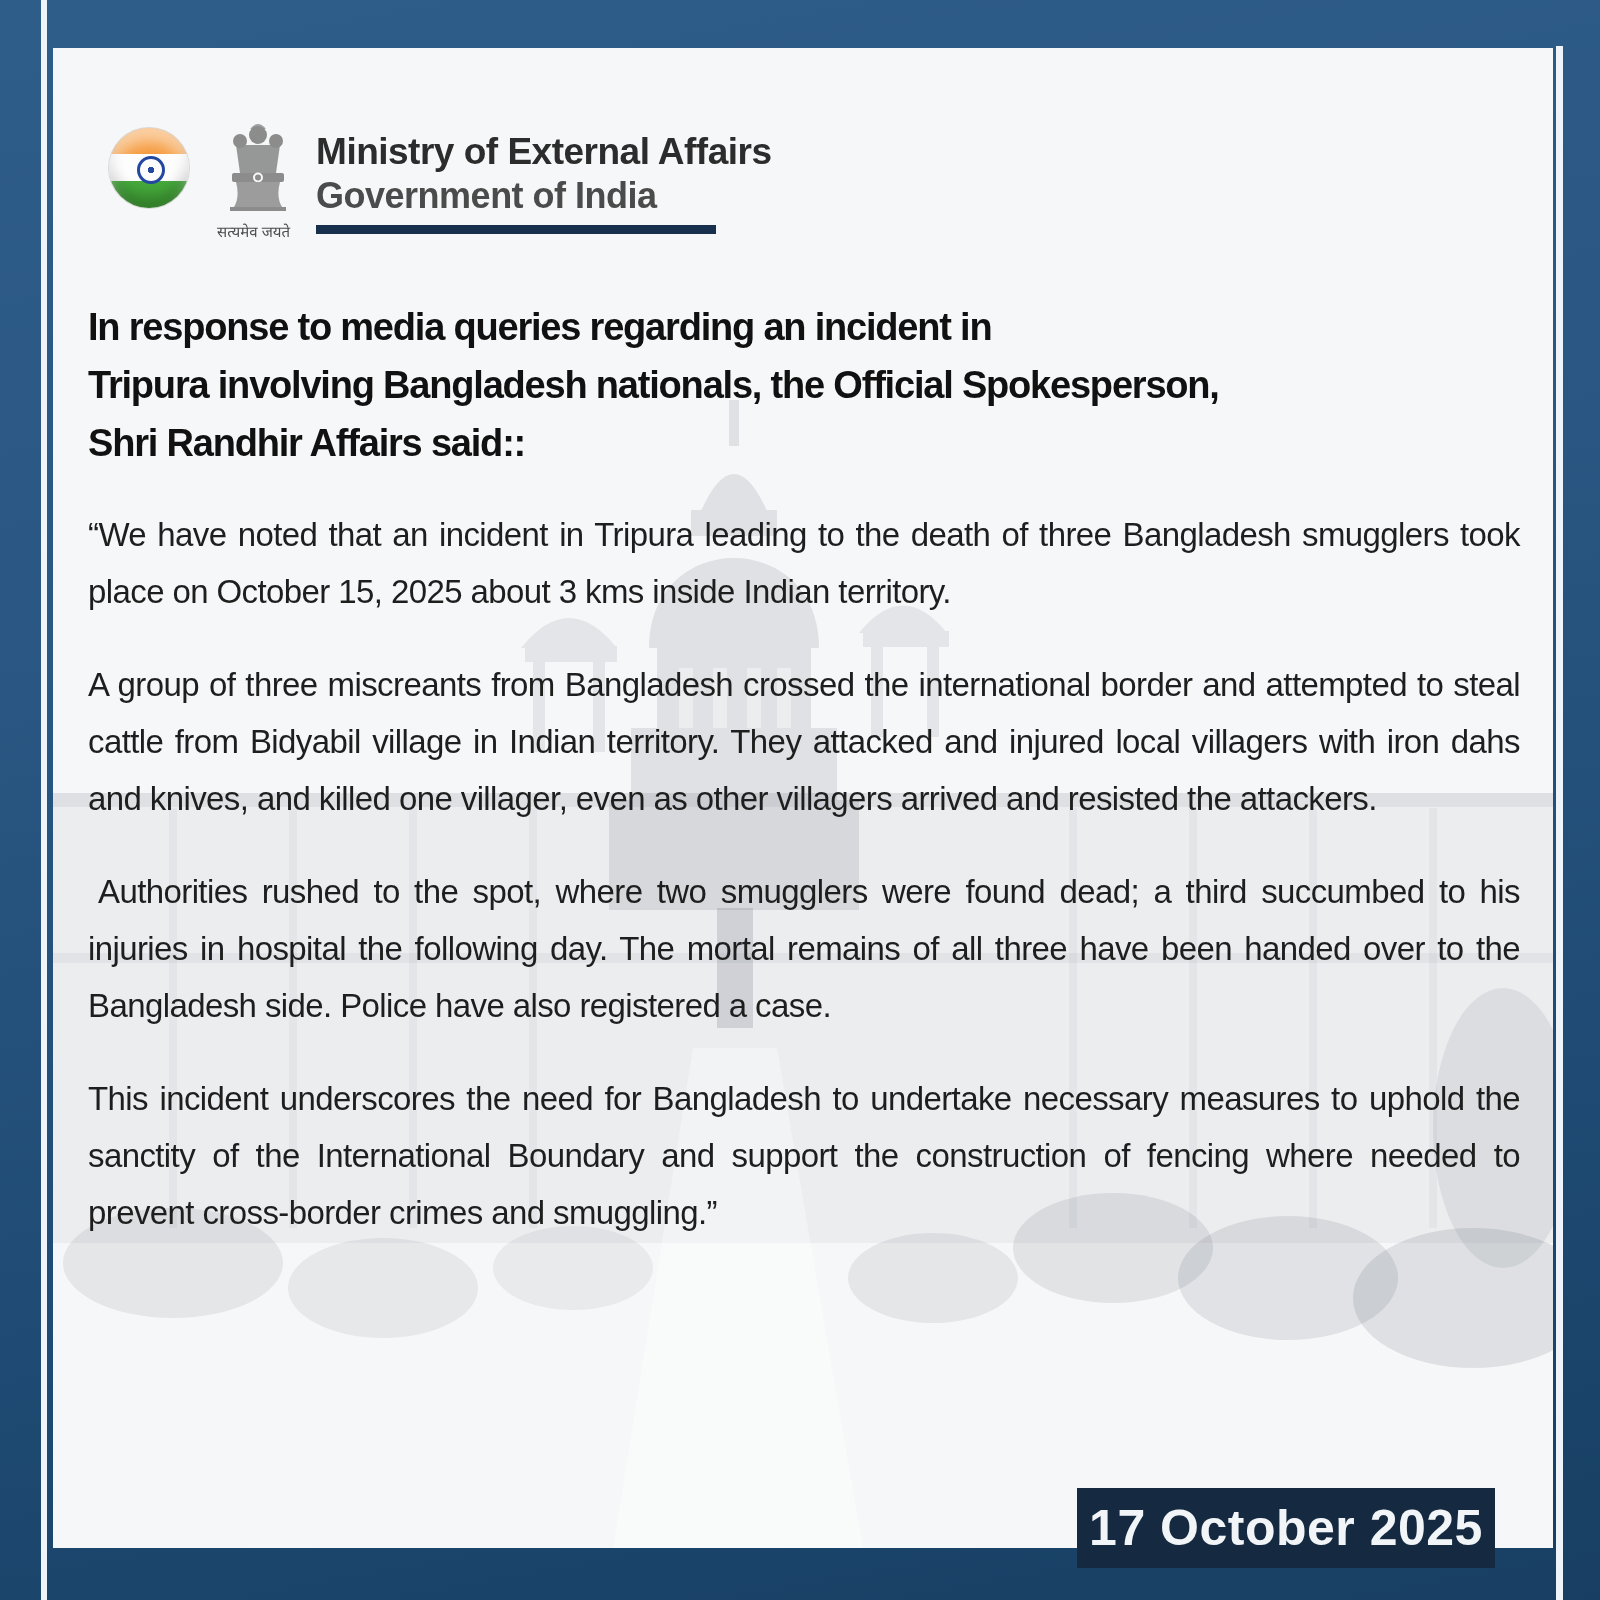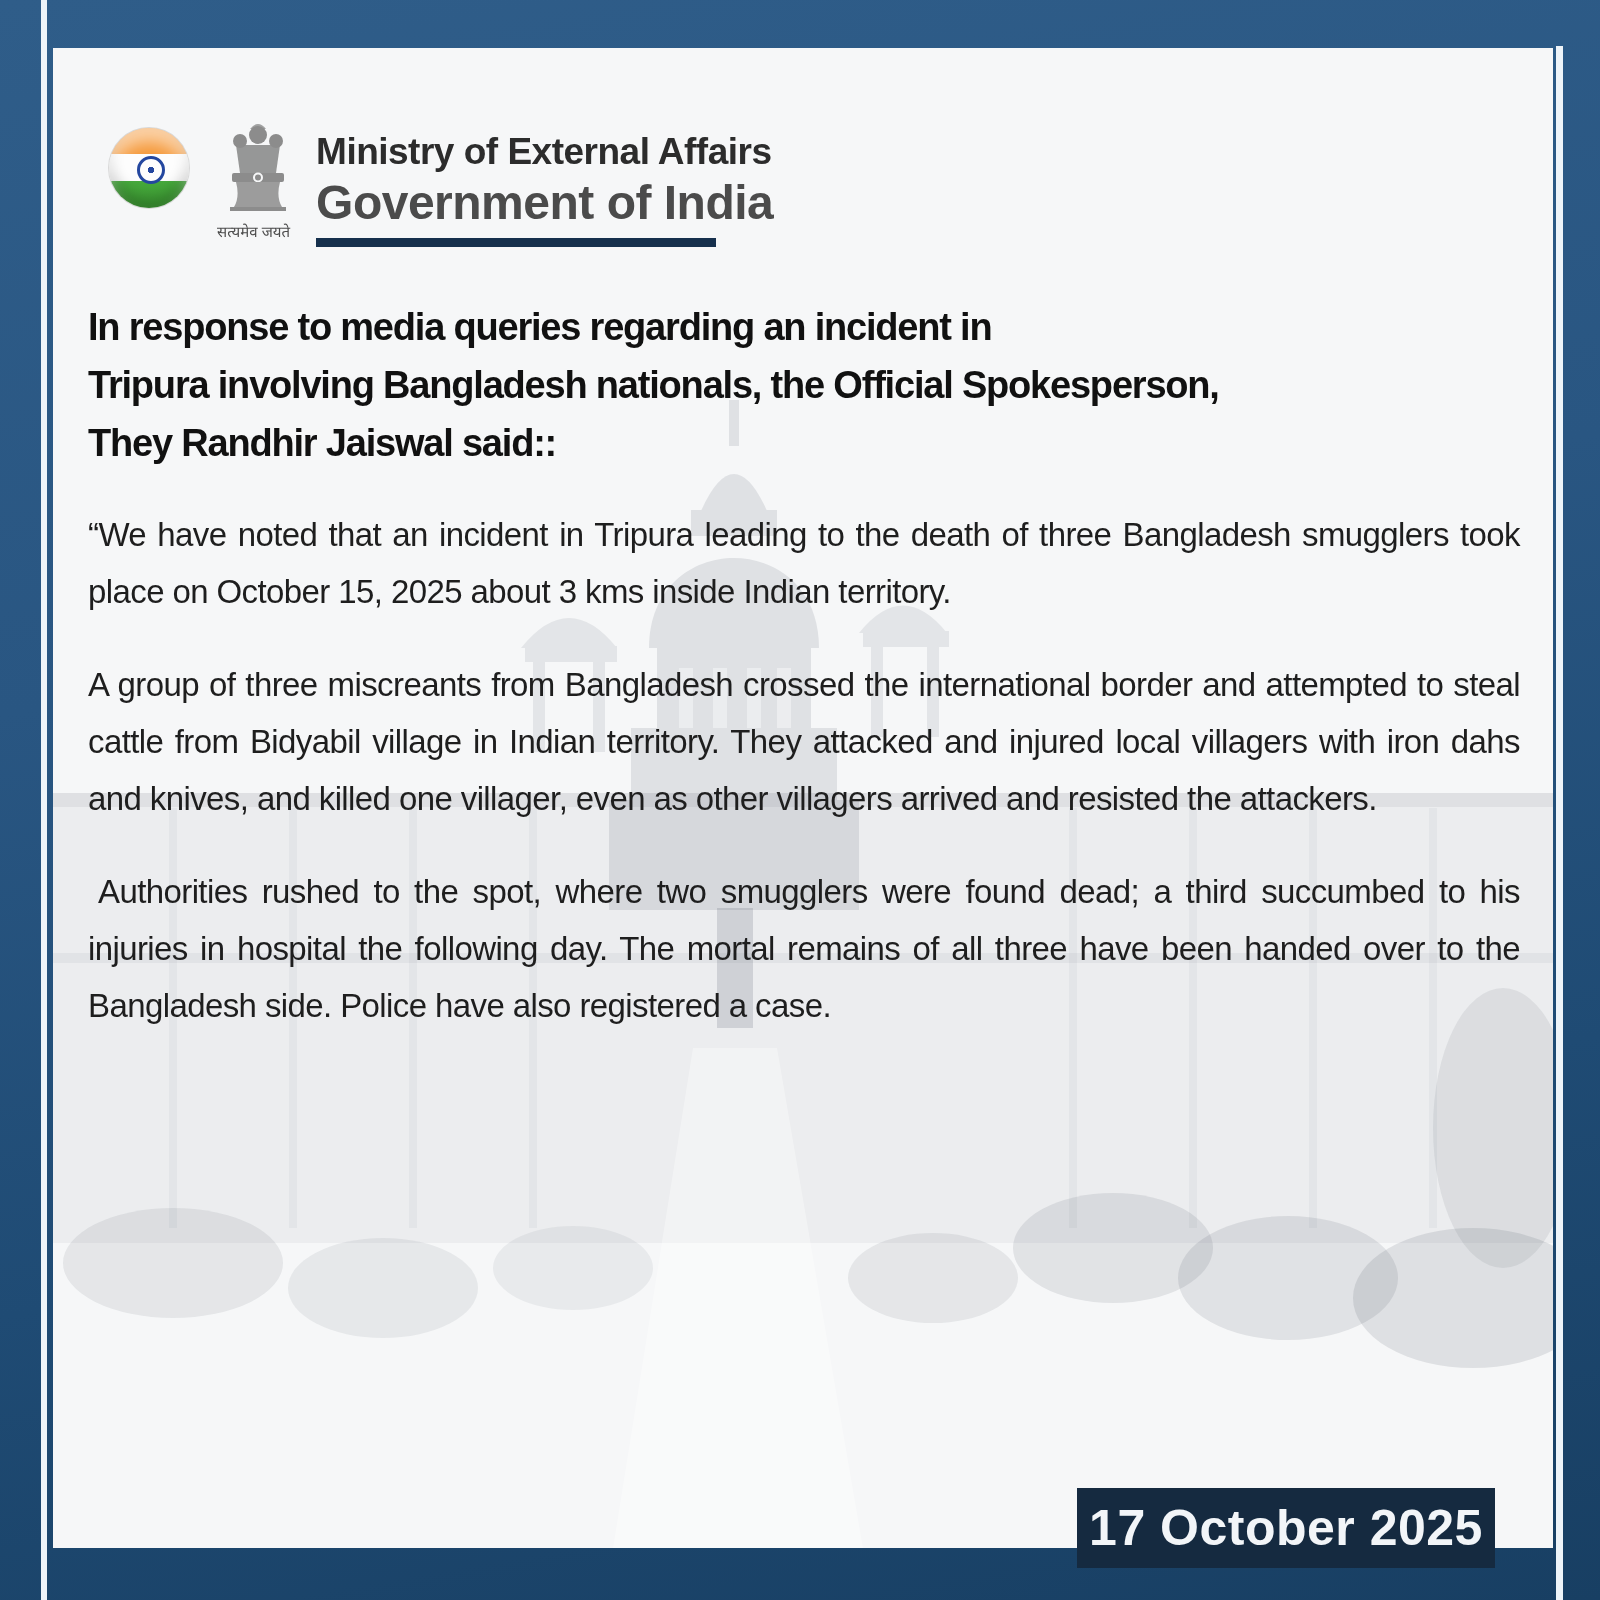--- a/index.html
+++ b/index.html
@@ -28,21 +28,21 @@
   }
   .chakra{
     position:absolute;left:50%;top:50%;width:22px;height:22px;margin:-12px 0 0 -12px;
     border:3px solid #24479f;border-radius:50%;background:
       radial-gradient(circle at center,#24479f 0 3px,transparent 3px);
   }
   .emblem{margin-left:28px;text-align:right;}
   .emblem .motto{font-size:15px;color:#4c4c4c;margin-top:2px;letter-spacing:0;}
   .titles{margin-left:26px;padding-top:8px;}
   .title-ministry{font-size:37px;font-weight:600;color:#2c2c2c;letter-spacing:-0.5px;}
-  .title-government{font-size:48px;font-weight:600;color:#4b4b4b;letter-spacing:-0.5px;margin-top:2px;}
+  .title-government{font-size:36px;font-weight:600;color:#4b4b4b;letter-spacing:-0.5px;margin-top:2px;}
   .title-underline{width:400px;height:9px;background:#16304d;margin-top:8px;}
   
   .statement{position:absolute;left:35px;top:250px;width:1432px;color:#1e1e1e;}
   .intro{font-size:38px;font-weight:700;line-height:58px;color:#111;letter-spacing:-1.2px;margin-bottom:34px;}
   .statement p{
     font-size:33px;line-height:57px;letter-spacing:-0.6px;margin:0 0 36px 0;
     text-align:justify;
   }
   .statement p.indent-first{text-indent:10px;}
   .statement p:last-child{margin-bottom:0;}
@@ -145,23 +145,24 @@
       <div class="title-ministry">Ministry of External Affairs</div>
       <div class="title-government">Government of India</div>
       <div class="title-underline"></div>
     </div>
   </div>
 
   <div class="statement">
     <div class="intro">
       <div>In response to media queries regarding an incident in</div>
       <div>Tripura involving Bangladesh nationals, the Official Spokesperson,</div>
-      <div>They Randhir Jaiswal said::</div>
+      <div>Shri Randhir Affairs said::</div>
     </div>
     <p>“We have noted that an incident in Tripura leading to the death of three Bangladesh smugglers took place on October 15, 2025 about 3 kms inside Indian territory.</p>
     <p>A group of three miscreants from Bangladesh crossed the international border and attempted to steal cattle from Bidyabil village in Indian territory. They attacked and injured local villagers with iron dahs and knives, and killed one villager, even as other villagers arrived and resisted the attackers.</p>
     <p class="indent-first">Authorities rushed to the spot, where two smugglers were found dead; a third succumbed to his injuries in hospital the following day. The mortal remains of all three have been handed over to the Bangladesh side. Police have also registered a case.</p>
+    <p>This incident underscores the need for Bangladesh to undertake necessary measures to uphold the sanctity of the International Boundary and support the construction of fencing where needed to prevent cross-border crimes and smuggling.”</p>
   </div>
 </div>
 
 <div class="date-box">
   <span>17 October 2025</span>
 </div>
 
 </body></html>

